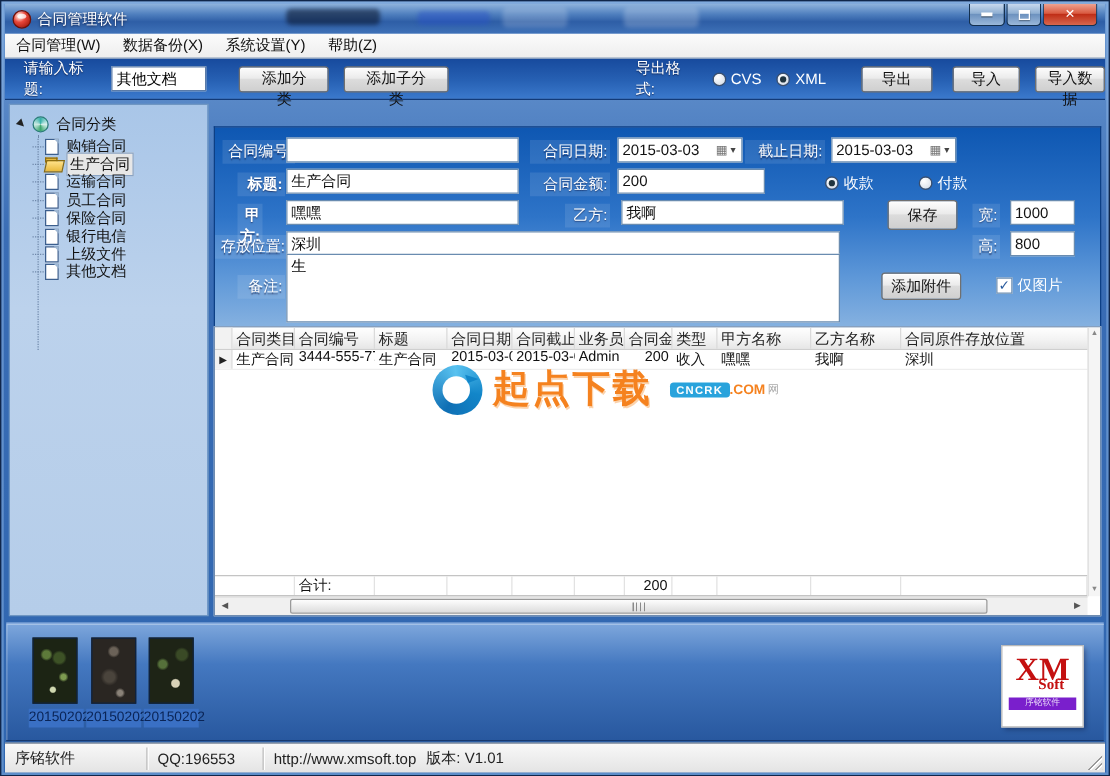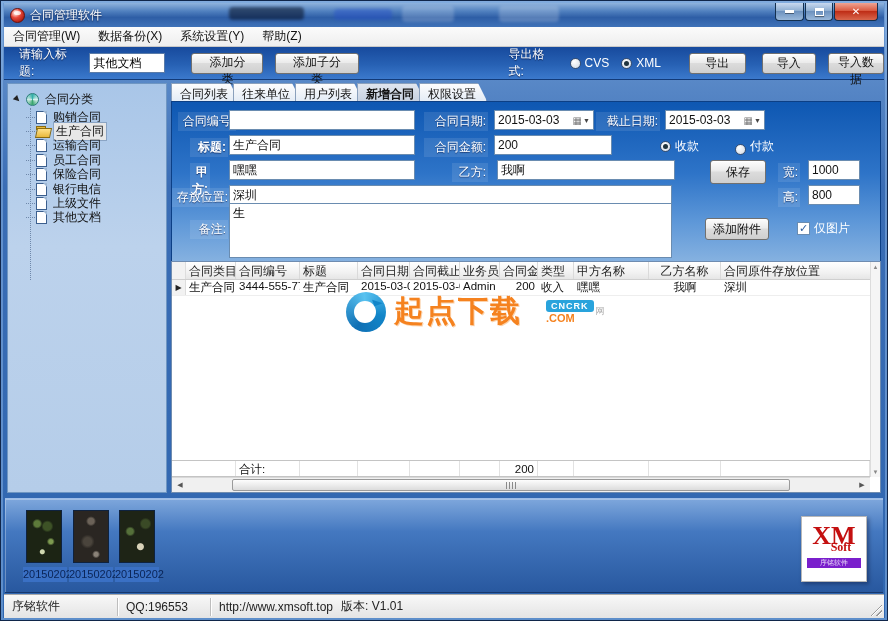--- a/index.html
+++ b/index.html
@@ -102,41 +102,41 @@
   textarea.remark { position:absolute; resize:none; border:1px solid #6a8cb0; font-size:12px; font-family:inherit; padding:1px 3px; }
 
   
   .tablewrap { position:absolute; left:0; top:178px; right:0; bottom:0; background:#fff; border:1px solid #6f8cb0; overflow:hidden; }
   .thead { display:flex; height:18px; background:linear-gradient(180deg,#ffffff,#f2f2f2 60%,#e6e6e6); border-bottom:1px solid #cfcfcf; }
   .th { font-size:12px; color:#222; padding:1px 3px 15px 3px; border-right:1px solid #dadada; white-space:nowrap; overflow:hidden; flex:none; }
   .trow { display:flex; height:16px; border-bottom:1px solid #eeeeee; }
   .td { font-size:11.5px; color:#111; padding:0 3px; white-space:nowrap; overflow:hidden; flex:none; }
   .c-ind { width:14px; flex:none; background:#f2f2f2; border-right:1px solid #ddd; font-size:8px; color:#222; text-align:center; line-height:16px; }
   .c1{width:50px;} .c2{width:64px;} .c3{width:58px;} .c4{width:52px;} .c5{width:50px;}
-  .c6{width:40px;} .c7{width:38px; text-align:right;} .c8{width:36px;} .c9{width:75px;} .c10{width:72px;text-align:center;} .c11{flex:1 1 auto;}
+  .c6{width:40px;} .c7{width:38px; text-align:right;} .c8{width:36px;} .c9{width:75px;} .c10{width:72px;} .c11{flex:1 1 auto;}
   .totalrow { position:absolute; left:0; right:10px; bottom:15px; height:17px; display:flex;
     border-top:1px solid #c4c4c4; border-bottom:1px solid #c4c4c4; background:#fff; align-items:center; }
   .totalrow .td { border-right:1px solid #e2e2e2; height:100%; line-height:16px; }
   .hscroll { position:absolute; left:0; right:10px; bottom:0; height:15px; background:#f0f0f0; border-top:1px solid #d8d8d8; }
   .harrow { position:absolute; top:0; width:16px; height:14px; font-size:7px; color:#555; text-align:center; line-height:14px; }
   .harrow.left{left:0;} .harrow.right{right:0;}
   .hthumb { position:absolute; left:60px; right:80px; top:1px; height:12px; border:1px solid #9a9a9a; border-radius:2px;
     background:linear-gradient(180deg,#fdfdfd,#dcdcdc); display:flex; align-items:center; justify-content:center; }
   .gripper { width:10px; height:7px; background:repeating-linear-gradient(90deg,#8a8a8a 0 1px,transparent 1px 3px); }
   .vscroll { position:absolute; right:0; top:0; bottom:15px; width:10px; background:#f5f5f5; border-left:1px solid #dcdcdc;
     display:flex; flex-direction:column; justify-content:space-between; align-items:center; font-size:6px; color:#888; padding:2px 0; }
 
   
   .watermark { position:absolute; left:345px; top:290px; display:flex; align-items:center; z-index:5; }
   .wm-circle { width:40px; height:40px; border-radius:50%; position:relative;
     background:conic-gradient(from 210deg,#0f6fb4,#59c2f0 40%,#1286c9 70%,#0f6fb4); }
   .wm-circle::before { content:""; position:absolute; left:8px; top:9px; width:22px; height:22px; border-radius:50%; background:#fff; }
   .wm-circle::after { content:""; position:absolute; right:4px; top:6px; border-style:solid; border-width:7px 0 0 9px; border-color:transparent transparent transparent #1286c9; transform:rotate(-20deg); }
   .wm-text { font-size:30px; font-weight:bold; color:#f5821f; margin-left:8px; letter-spacing:2px; text-shadow:1px 1px 0 #fbd3ad; font-family:"Liberation Sans",sans-serif; }
-  .wm-badge { margin-left:24px; display:flex; flex-direction:column; align-items:flex-start; }
+  .wm-badge { margin-left:14px; display:flex; flex-direction:row; align-items:flex-start; }
   .wm-badge-top { background:#29a3dc; color:#fff; font-size:9px; font-weight:bold; padding:1px 5px; border-radius:3px; letter-spacing:1px; }
   .wm-badge-bottom { color:#f5821f; font-size:11px; font-weight:bold; }
   .wm-suffix { color:#aaa; font-size:9px; margin-left:2px; }
 
   
   .gallery { position:absolute; left:4px; right:4px; top:497px; height:95px;
     background:linear-gradient(180deg,#7ea7dc,#44财 0,#44面 0,#4478c0 35%,#28589f);
     background:linear-gradient(180deg,#7ea7dc,#4478c0 35%,#28589f);
     border-top:1px solid #9cbce8; border-bottom:1px solid #16386e; box-shadow:inset 1px 1px 0 rgba(255,255,255,.3); }
   .thumb { position:absolute; top:11px; width:36px; height:53px; border:1px solid #0e223f;
@@ -258,27 +258,20 @@
       <span class="tree-label">上级文件</span>
     </div>
     <div class="tree-item">
       <span class="connector"></span>
         <span class="page-icon"></span>
       <span class="tree-label">其他文档</span>
     </div>
   </div>
 
   <div class="content">
-    <div class="tabstrip">
-      <div class="tab">合同列表</div>
-      <div class="tab">往来单位</div>
-      <div class="tab">用户列表</div>
-      <div class="tab active">新增合同</div>
-      <div class="tab">权限设置</div>
-    </div>
 
     <div class="formpanel">
       <span class="flabel" style="left:6px;top:10px;width:58px;">合同编号:</span>
       <input class="finput" style="left: 57px; top: 8px; width: 186px;" value="">
       <span class="flabel" style="left:252px;top:10px;width:64px;">合同日期:</span>
       <div class="datebox" style="left:322px;top:8px;width:100px;">
         <span class="dval">2015-03-03</span>
         <span class="cal-icon">▦</span>
         <span class="drop-arrow">▼</span>
       </div>
@@ -290,21 +283,21 @@
       </div>
 
       <span class="flabel" style="left:18px;top:36px;width:38px;font-weight:bold;">标题:</span>
       <input class="finput" style="left: 57px; top: 33px; width: 186px;" value="生产合同">
       <span class="flabel" style="left:252px;top:36px;width:64px;">合同金额:</span>
       <input class="finput" style="left: 322px; top: 33px; width: 118px;" value="200">
       <span class="fradio-row" style="left:488px;top:36px;">
         <span class="radio checked"></span>
         <span>收款</span>
       </span>
-      <span class="fradio-row" style="left:563px;top:36px;align-items:flex-end;">
+      <span class="fradio-row" style="left:563px;top:36px;">
         <span class="radio"></span>
         <span>付款</span>
       </span>
 
       <span class="flabel" style="left:18px;top:61px;width:20px;font-weight:bold;">甲方:</span>
       <input class="finput" style="left: 57px; top: 58px; width: 186px;" value="嘿嘿">
       <span class="flabel" style="left:280px;top:61px;width:36px;">乙方:</span>
       <input class="finput" style="left: 325px; top: 58px; width: 178px;" value="我啊">
       <button class="btn7 save-btn" style="left:538px;top:58px;">保存</button>
       <span class="flabel" style="left:606px;top:61px;width:22px;">宽:</span>

